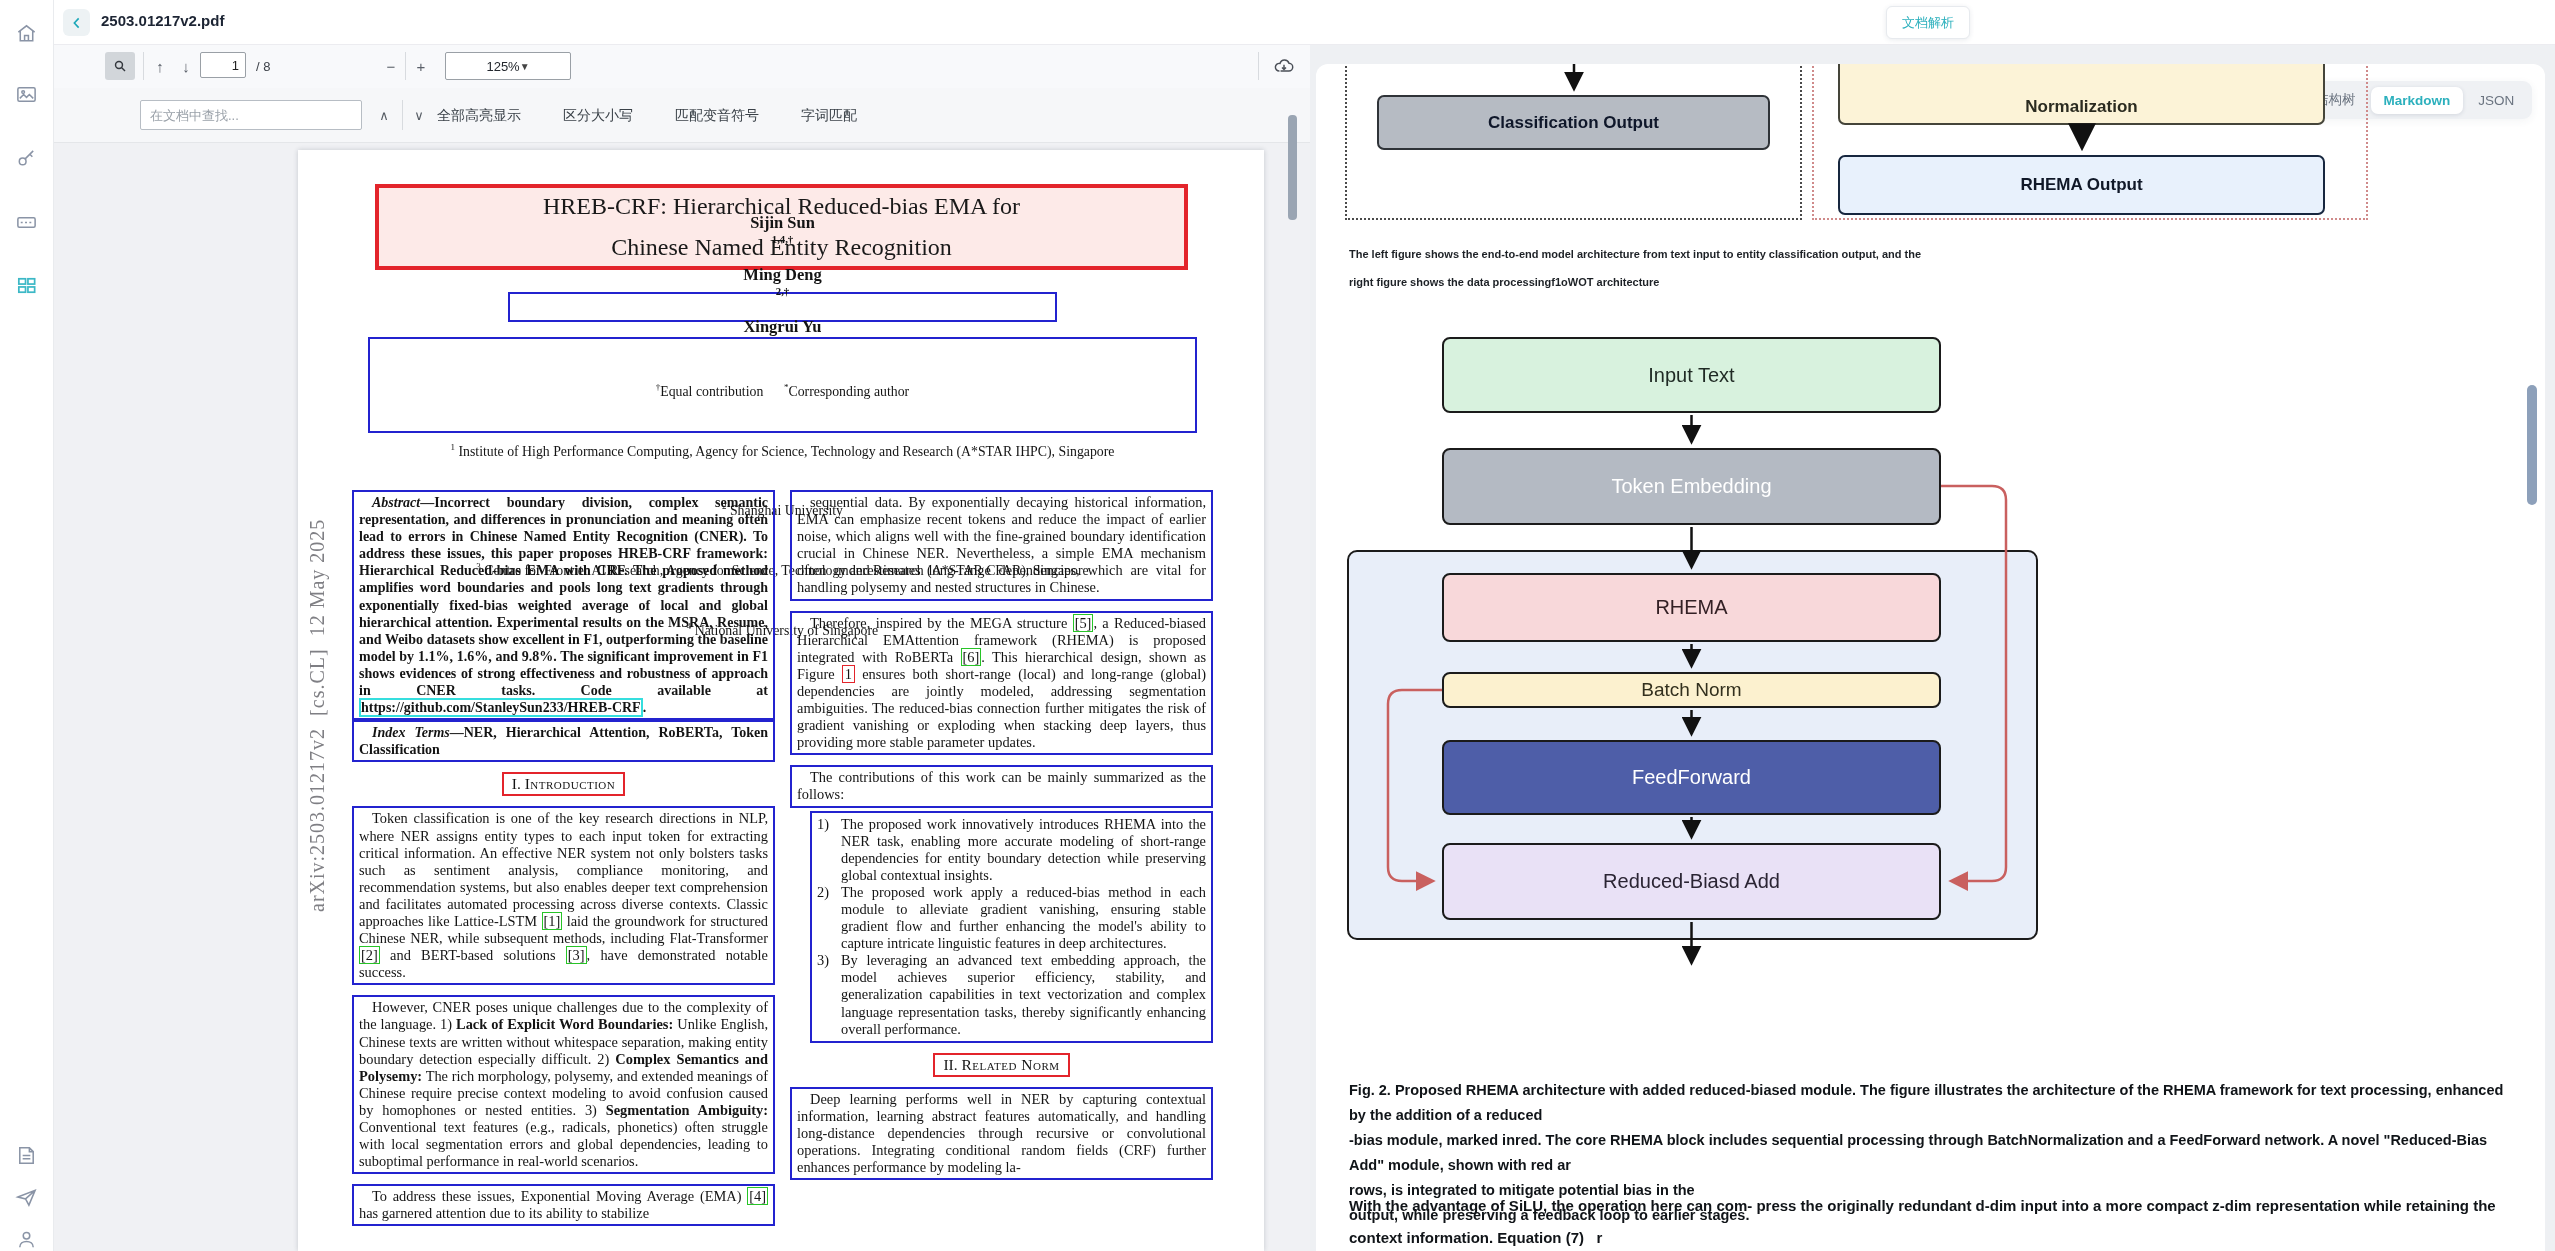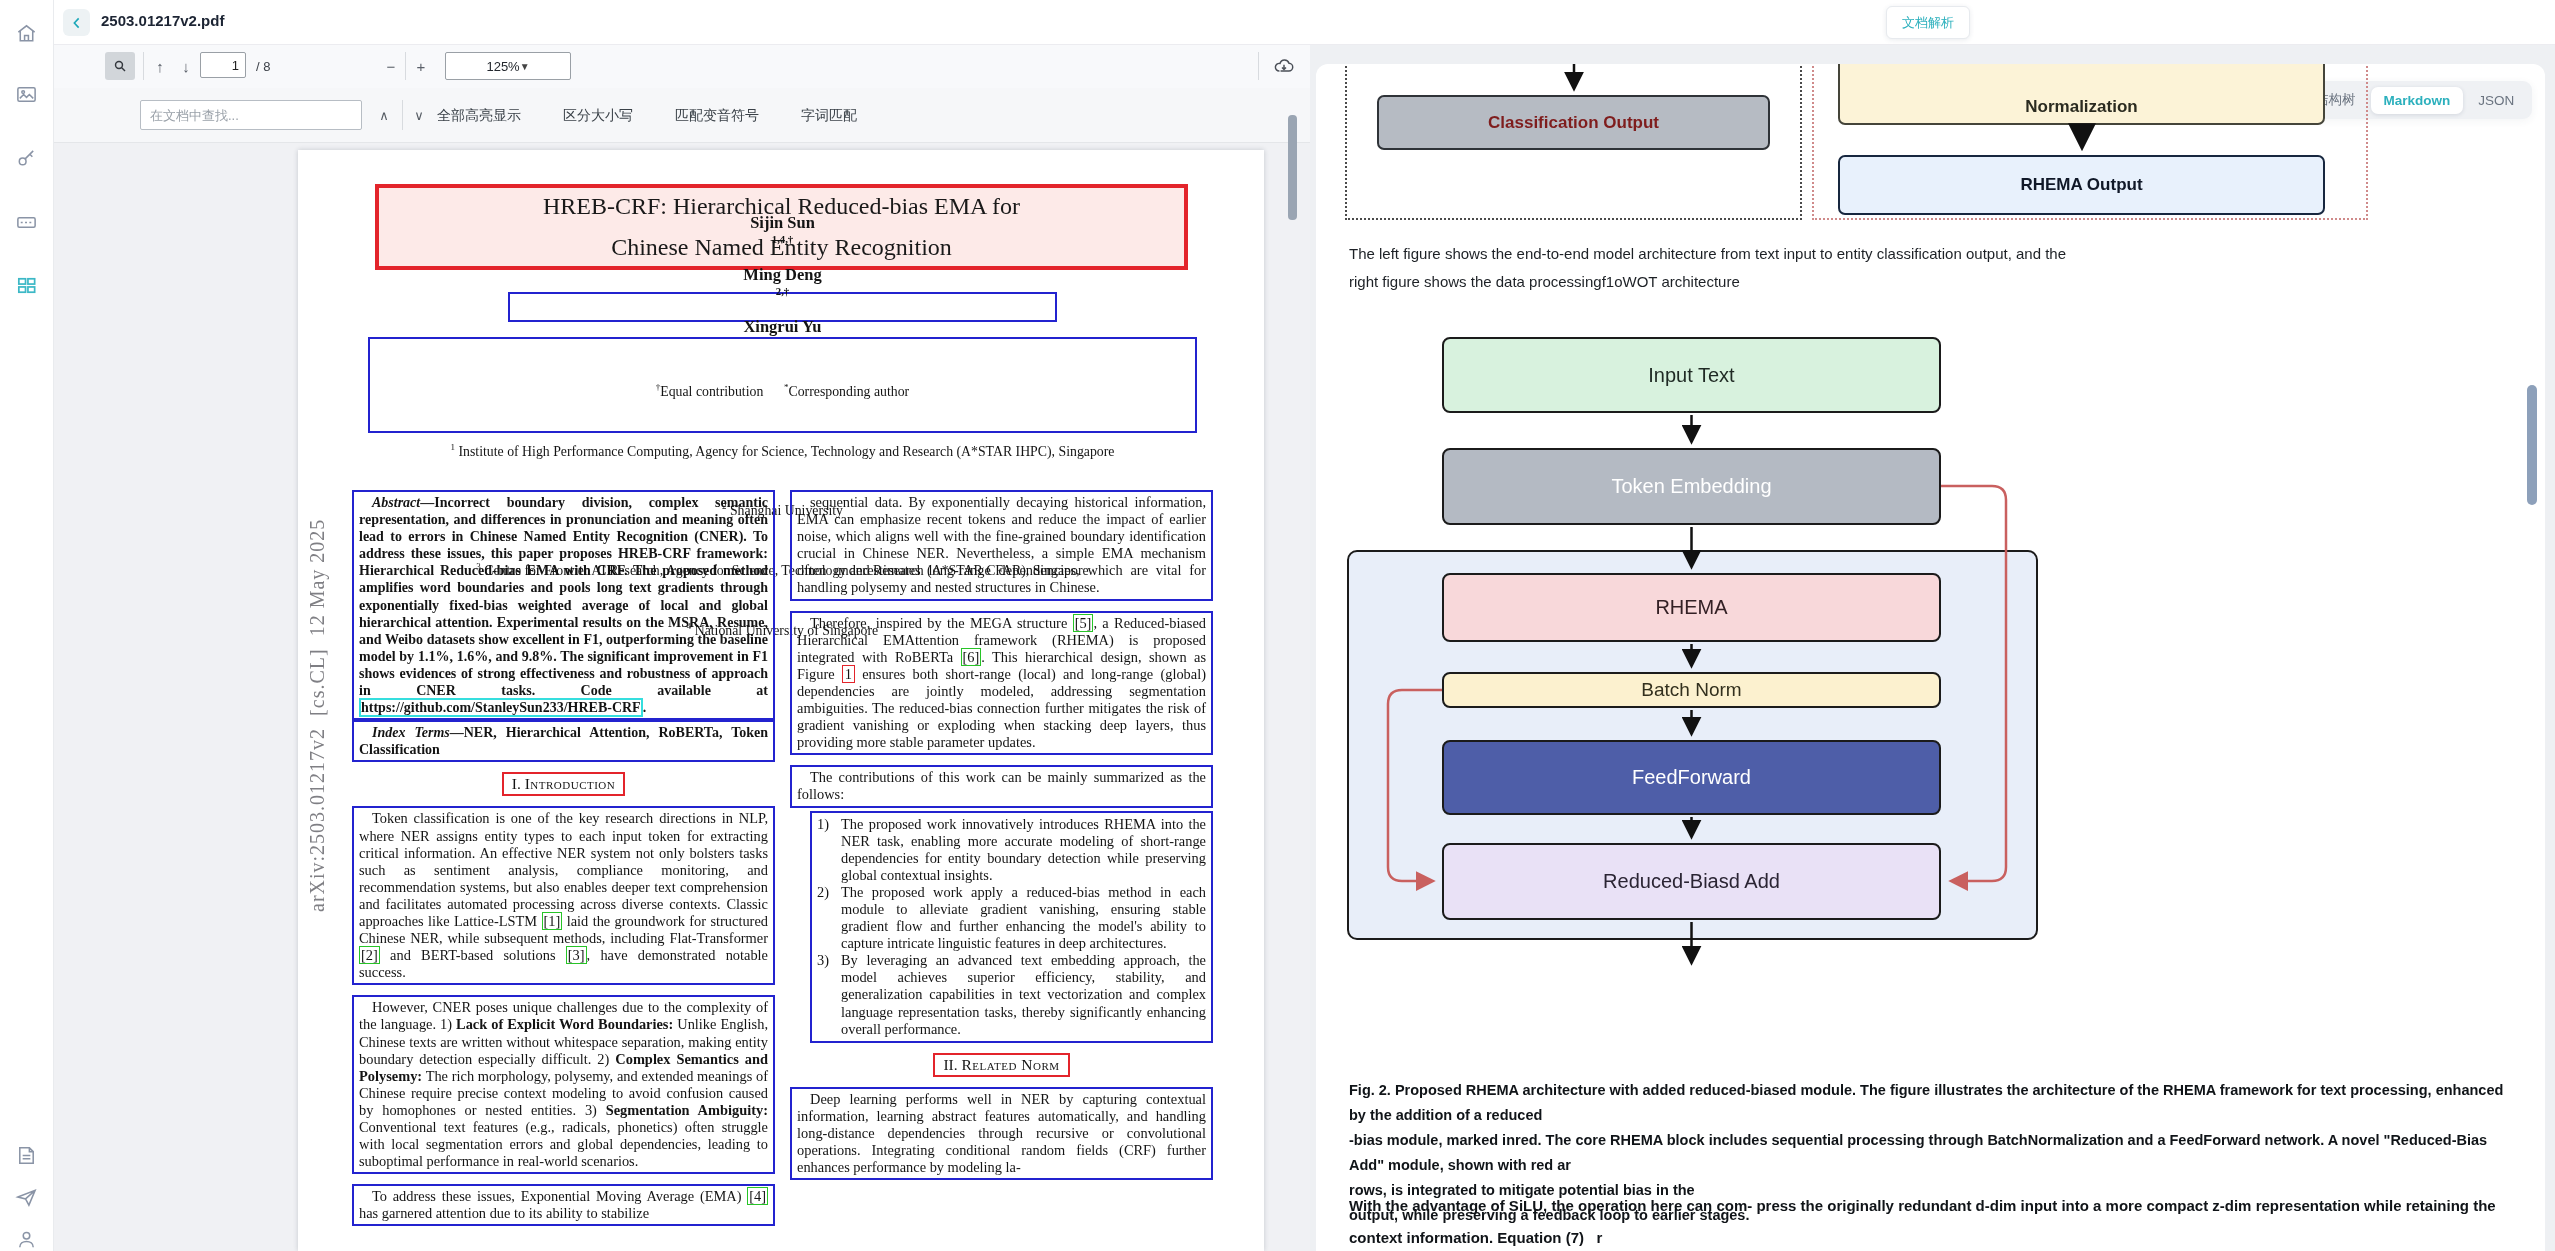--- a/index.html
+++ b/index.html
@@ -93,26 +93,26 @@
             align-items:center;padding:0 5px;gap:2px;box-shadow:0 2px 8px rgba(50,60,80,.06);}
   .seg-item{padding:6px 13px;font-size:13.5px;color:#6b7480;cursor:pointer;border-radius:7px;white-space:nowrap;}
   .seg-item.active{background:#fff;color:#2cb0bd;font-weight:700;box-shadow:0 1px 4px rgba(40,60,90,.14);}
   .dl-btn{position:absolute;left:921px;top:25px;width:22px;height:22px;color:#2cb0bd;cursor:pointer;}
 
   
   .dotted-l{position:absolute;left:29px;top:-22px;width:457px;height:178px;border:2px dotted #4a4a4a;box-sizing:border-box;}
   .dotted-r{position:absolute;left:496px;top:-22px;width:556px;height:178px;border:2px dotted #cf8a8a;box-sizing:border-box;}
   .nodebox{position:absolute;display:flex;align-items:center;justify-content:center;border-radius:7px;
            box-sizing:border-box;font-size:17px;font-weight:700;}
-  .cls-box{left:61px;top:31px;width:393px;height:55px;background:#b6bbc3;border:2px solid #2f3338;color:#7f1d1d;}
+  .cls-box{left:61px;top:31px;width:393px;height:55px;background:#b6bbc3;border:2px solid #2f3338;color:#0f172a;}
   .norm-box{left:522px;top:-26px;width:487px;height:87px;background:#fcf3d7;border:2px solid #45453a;color:#2b2b20;
             align-items:flex-end;padding-bottom:6px;}
   .rout-box{left:522px;top:91px;width:487px;height:60px;background:#e8f1fc;border:2.5px solid #17273f;color:#101828;}
 
-  .fig-note{position:absolute;left:33px;top:176px;width:1020px;font-size:15px;line-height:28px;font-weight:400;color:#1d2126;}
+  .fig-note{position:absolute;left:33px;top:176px;width:1020px;font-size:11px;line-height:28px;font-weight:700;color:#1d2126;}
 
   
   .fc{position:absolute;left:126px;width:499px;display:flex;align-items:center;justify-content:center;
       border:2.5px solid #1b1b1b;border-radius:8px;box-sizing:border-box;font-size:20px;color:#1f2a24;}
   .fc-input{top:273px;height:76px;background:#d8f2de;}
   .fc-token{top:384px;height:77px;background:#b4bac3;color:#fff;}
   .fc-wrap{position:absolute;left:31px;top:486px;width:691px;height:390px;background:#e8eef9;
            border:2.5px solid #1b1b1b;border-radius:10px;box-sizing:border-box;}
   .fc-rhema{top:509px;height:69px;background:#f8d8da;color:#332025;}
   .fc-bn{top:608px;height:36px;background:#fcf1cf;font-size:19px;color:#33301e;}

